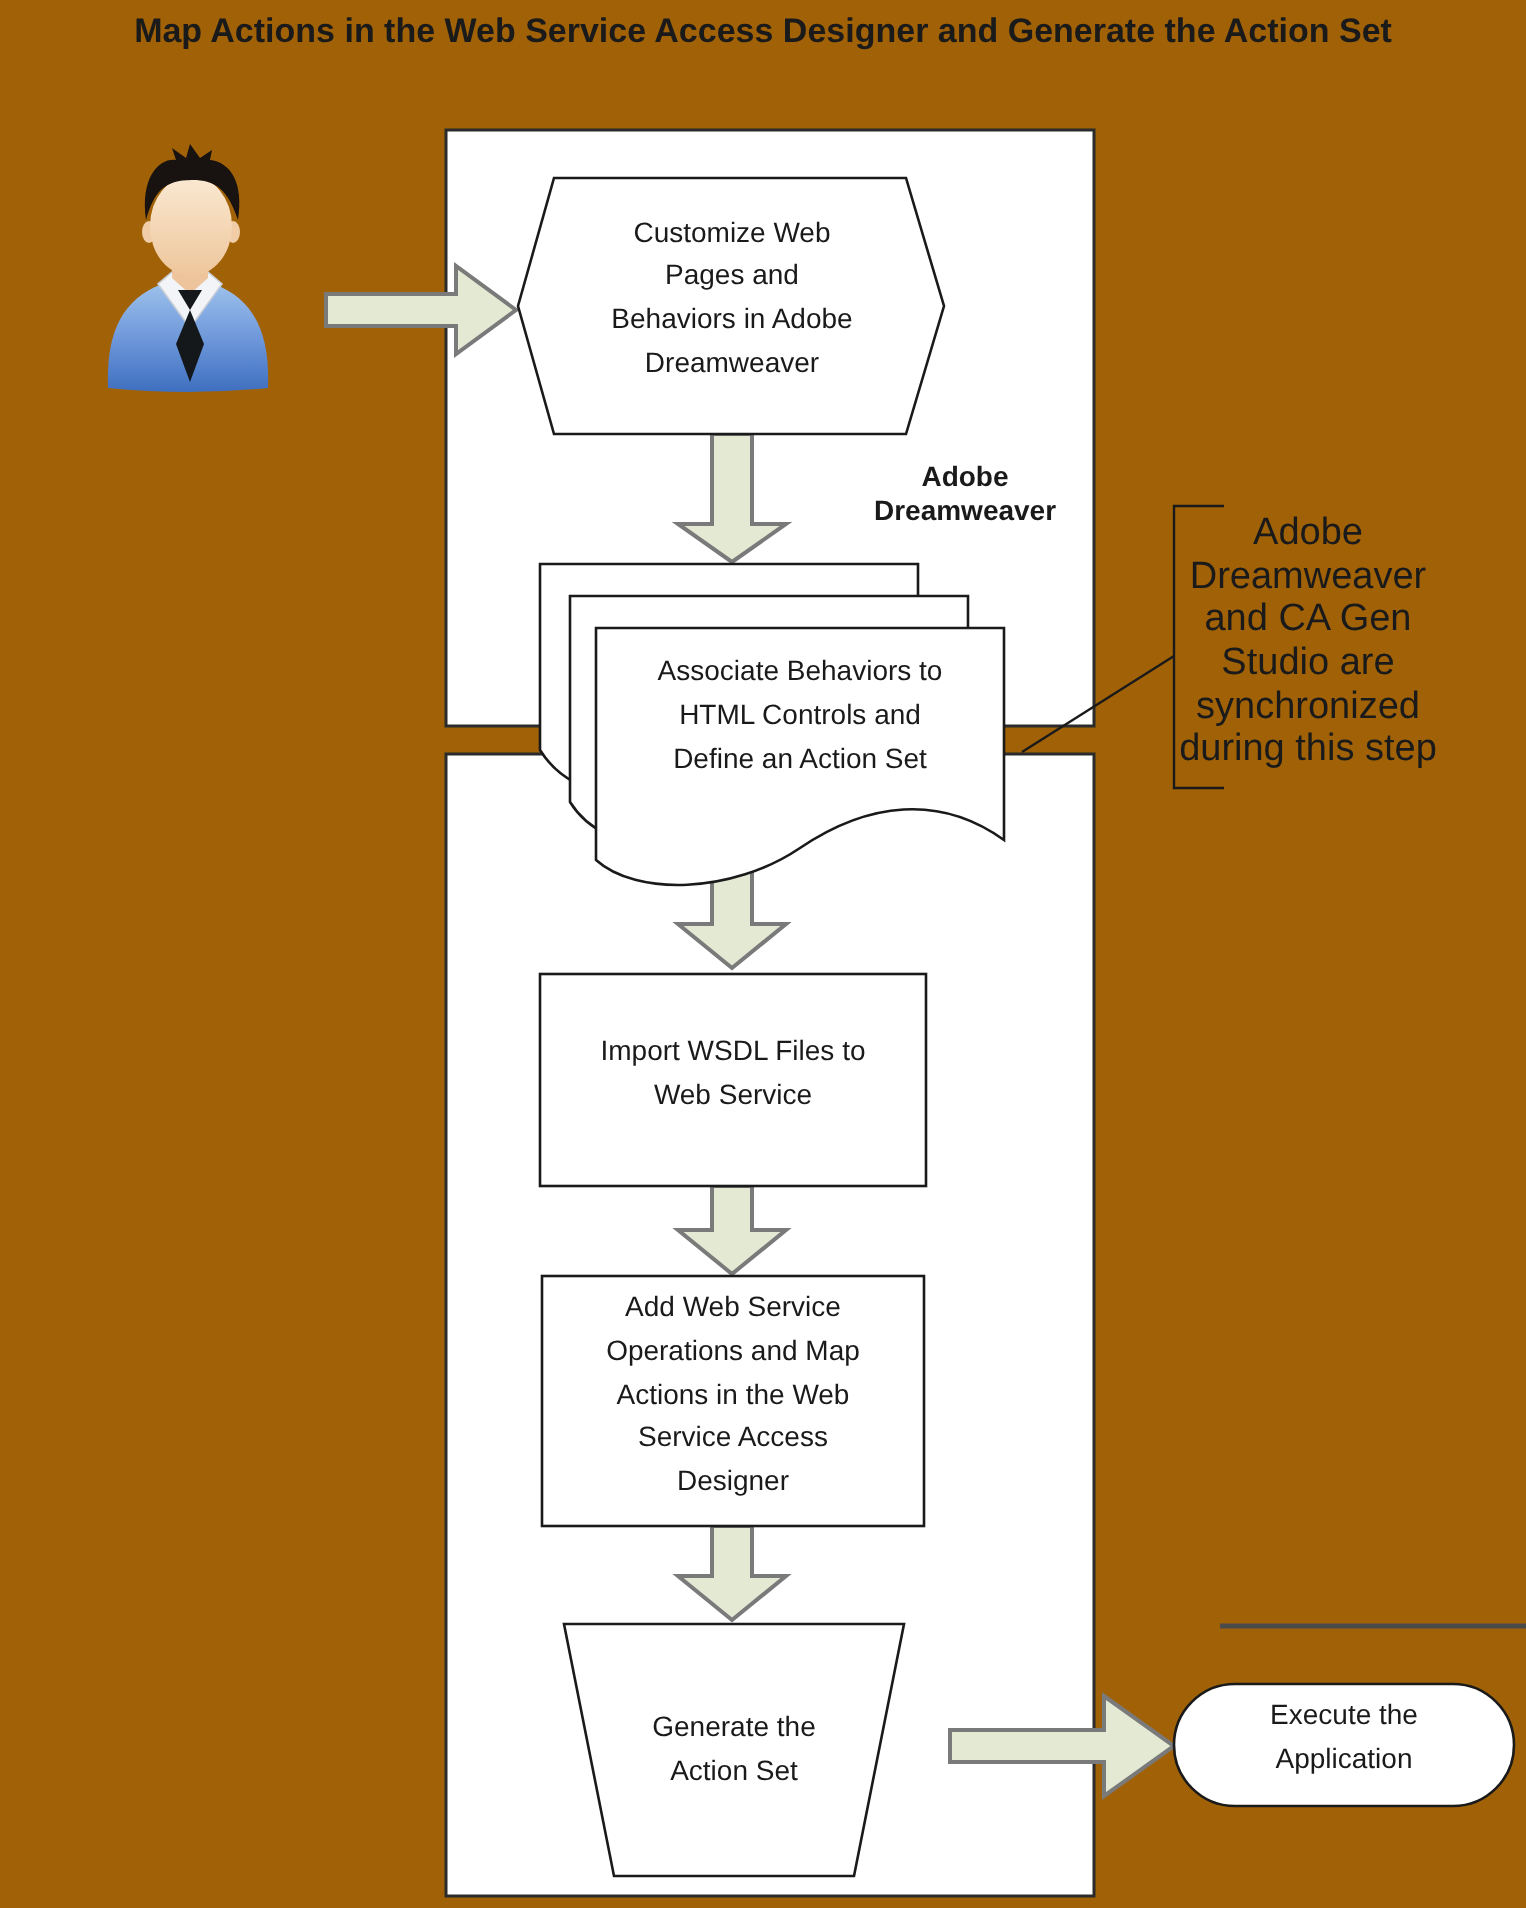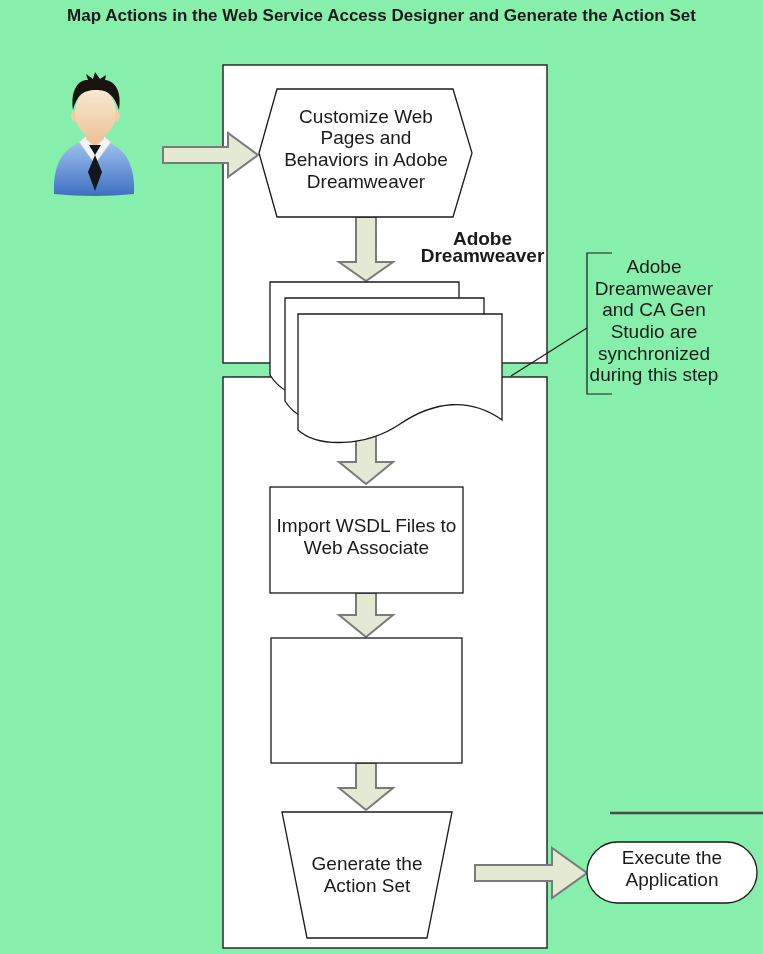--- a/index.html
+++ b/index.html
@@ -1,23 +1,23 @@
 <!DOCTYPE html>
 <html><head>
 <meta charset="utf-8">
 <style>
   html,body{margin:0;padding:0;background:#fff;}
   .canvas{
-    position:relative;width:763px;height:954px;background:#86efac;overflow:hidden;
+    position:relative;width:763px;height:954px;background:#a16207;overflow:hidden;
     font-family:"Liberation Sans", sans-serif;color:#1a1a1a;
   }
   .canvas svg{position:absolute;left:0;top:0;}
   .txt{
     position:absolute;display:flex;align-items:center;justify-content:center;
-    text-align:center;white-space:pre;font-size:19px;line-height:21.7px;color:#1a1a1a;
+    text-align:center;white-space:pre;font-size:14px;line-height:21.7px;color:#1a1a1a;
   }
   .title{
     position:absolute;left:0;top:4px;width:763px;height:24px;
     display:flex;align-items:center;justify-content:center;
     font-size:17px;font-weight:bold;white-space:pre;
   }
   .lbl{font-weight:bold;line-height:17.5px;}
   .callout-txt{font-size:19px;}
   .shape{fill:#ffffff;stroke:#1a1a1a;stroke-width:1.3;}
   .container-box{fill:#ffffff;stroke:#2b2b2b;stroke-width:1.5;}
@@ -85,32 +85,40 @@
 
 
   <div class="txt" style="left:265px;top:95px;width:202px;height:108px">Customize Web
 Pages and
 Behaviors in Adobe
 Dreamweaver</div>
 
   <div class="txt lbl" style="left:405px;top:229px;width:155px;height:36px">Adobe
 Dreamweaver</div>
 
+  <div class="txt" style="left:296px;top:308px;width:208px;height:100px">Associate Behaviors to
+HTML Controls and
+Define an Action Set</div>
 
   <div class="txt callout-txt" style="left:545px;top:255px;width:218px;height:132px">Adobe
 Dreamweaver
 and CA Gen
 Studio are
 synchronized
 during this step</div>
 
 
   <div class="txt" style="left:270px;top:484px;width:193px;height:106px">Import WSDL Files to
-Web Associate</div>
+Web Service</div>
 
+  <div class="txt" style="left:271px;top:635px;width:191px;height:125px">Add Web Service
+Operations and Map
+Actions in the Web
+Service Access
+Designer</div>
 
   <div class="txt" style="left:587px;top:838px;width:170px;height:61px">Execute the
 Application</div>
 
   <div class="txt" style="left:282px;top:812px;width:170px;height:126px">Generate the
 Action Set</div>
 
 </div>
 
 </body></html>

